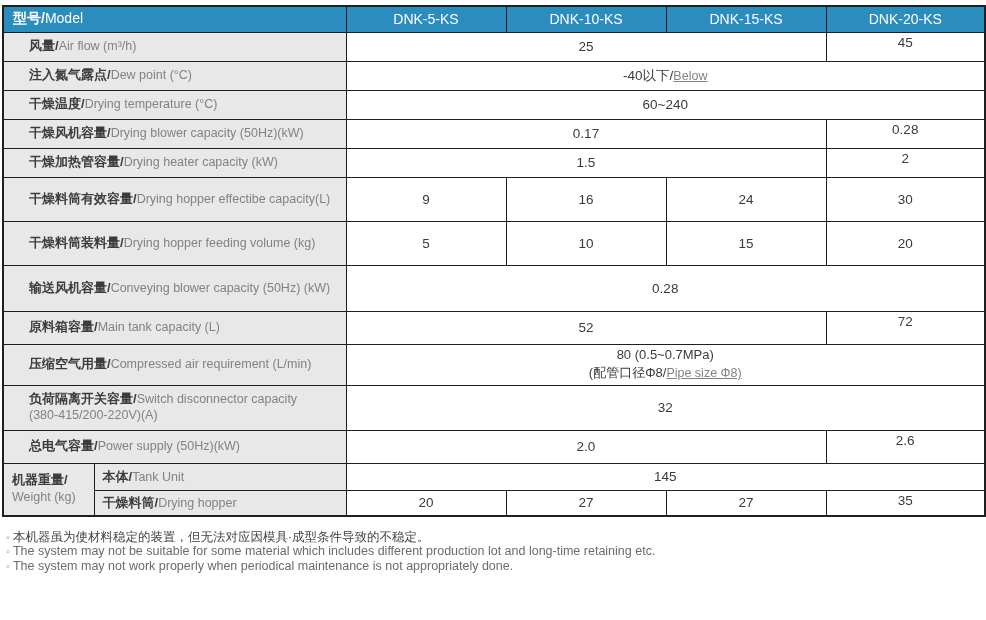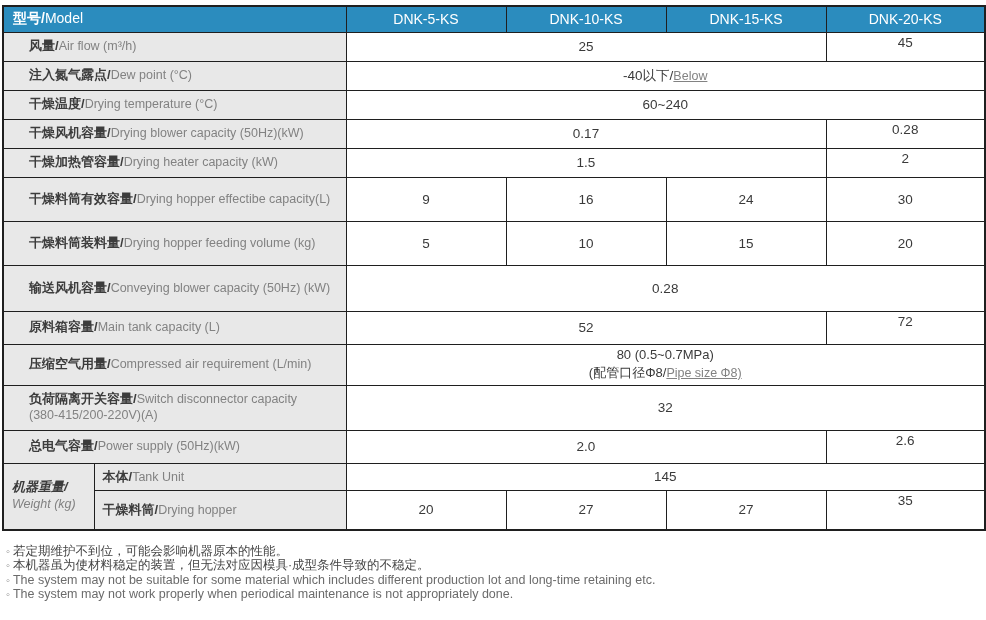--- a/index.html
+++ b/index.html
@@ -30,21 +30,21 @@
   .label-line2 { display: block; color: var(--en); font-weight: normal; font-size: 12.5px; }
   td.val {
     background: #ffffff; color: var(--val); text-align: center;
     font-size: 13.5px; vertical-align: middle; padding: 0 2px;
   }
   td.val .zh { font-weight: normal; color: var(--val); }
   td.val .en { color: var(--en); font-size: 12.5px; text-decoration: underline; }
   td.top { vertical-align: top; padding-top: 2px; }
   td.val .line { display: block; line-height: 1.4; font-size: 13px; }
   td.sub-label { background: var(--label-bg); padding-left: 8px; font-size: 13px; }
-  td.weight-head { background: var(--label-bg); padding: 2px 4px 2px 8px; font-size: 13px; line-height: 1.3; vertical-align: middle; font-style: italic; }
+  td.weight-head { background: var(--label-bg); padding: 2px 4px 2px 8px; font-size: 13px; line-height: 1.3; vertical-align: middle; }
   .footnotes { margin: 13px 0 0 4px; }
   .footnote { line-height: 14.4px; font-size: 12.5px; white-space: nowrap; }
   .footnote .bullet { color: #8a8a8a; margin-right: 3px; font-size: 11px; }
   .footnote.fn-zh { color: #444444; }
   .footnote.fn-en { color: #6b6b6b; }
 </style>
 </head>
 <body>
 
 <div class="page">
@@ -139,29 +139,28 @@
         <td class="val" colspan="3">2.0</td>
         <td class="val top">2.6</td>
       </tr>
 
       <tr style="height:27px">
         <td class="weight-head" rowspan="2"><span class="zh">机器重量/</span><br><span class="en">Weight (kg)</span></td>
         <td class="sub-label"><span class="zh">本体/</span><span class="en">Tank Unit</span></td>
         <td class="val" colspan="4">145</td>
       </tr>
 
-      <tr style="height:40px">
+      <tr style="height:26px">
         <td class="sub-label"><span class="zh">干燥料筒/</span><span class="en">Drying hopper</span></td>
         <td class="val">20</td>
         <td class="val">27</td>
         <td class="val">27</td>
         <td class="val top">35</td>
       </tr>
     </tbody>
   </table>
 
   <div class="footnotes">
-    <div class="footnote fn-zh"><span class="bullet">◦</span><span>若定期维护不到位，可能会影响机器原本的性能。</span></div>
     <div class="footnote fn-zh"><span class="bullet">◦</span><span>本机器虽为使材料稳定的装置，但无法对应因模具·成型条件导致的不稳定。</span></div>
     <div class="footnote fn-en"><span class="bullet">◦</span><span>The system may not be suitable for some material which includes different production lot and long-time retaining etc.</span></div>
     <div class="footnote fn-en"><span class="bullet">◦</span><span>The system may not work properly when periodical maintenance is not appropriately done.</span></div>
   </div>
 </div>
 
 </body></html>

